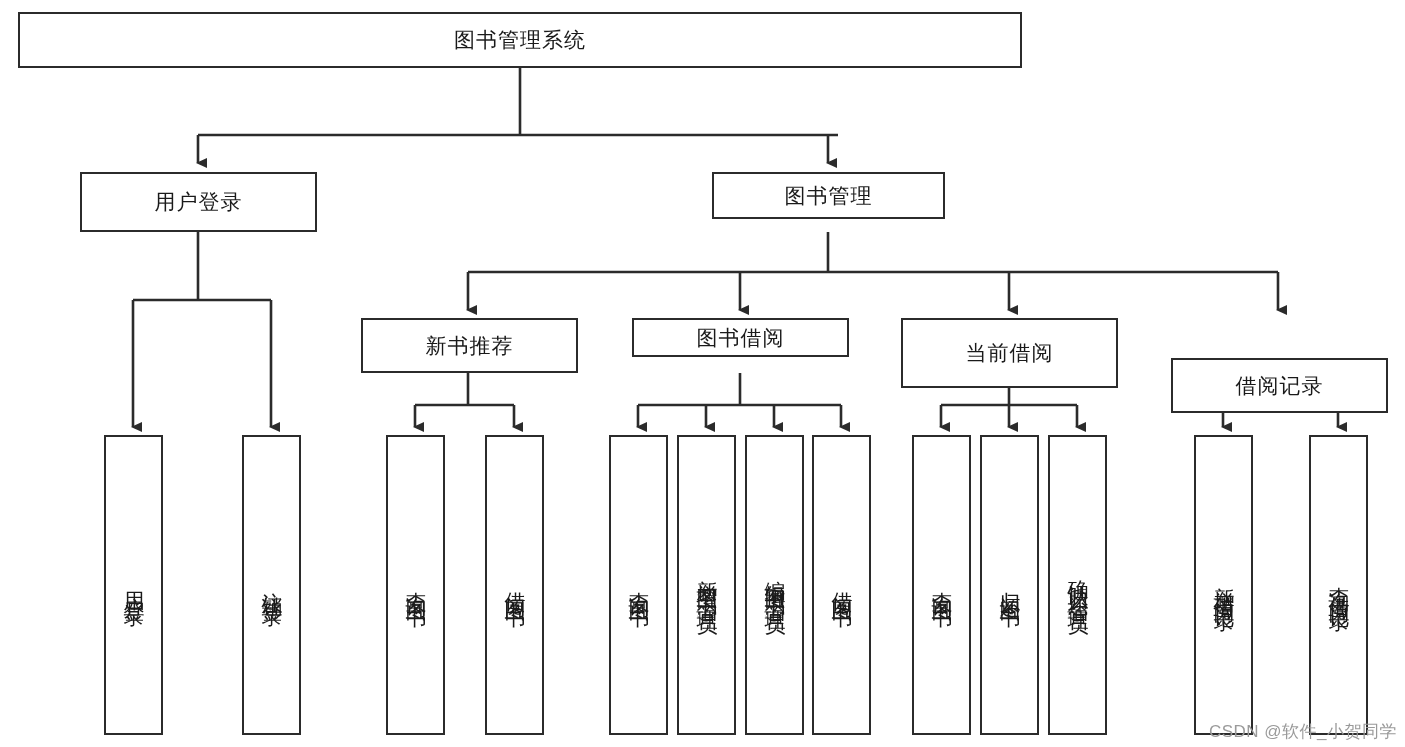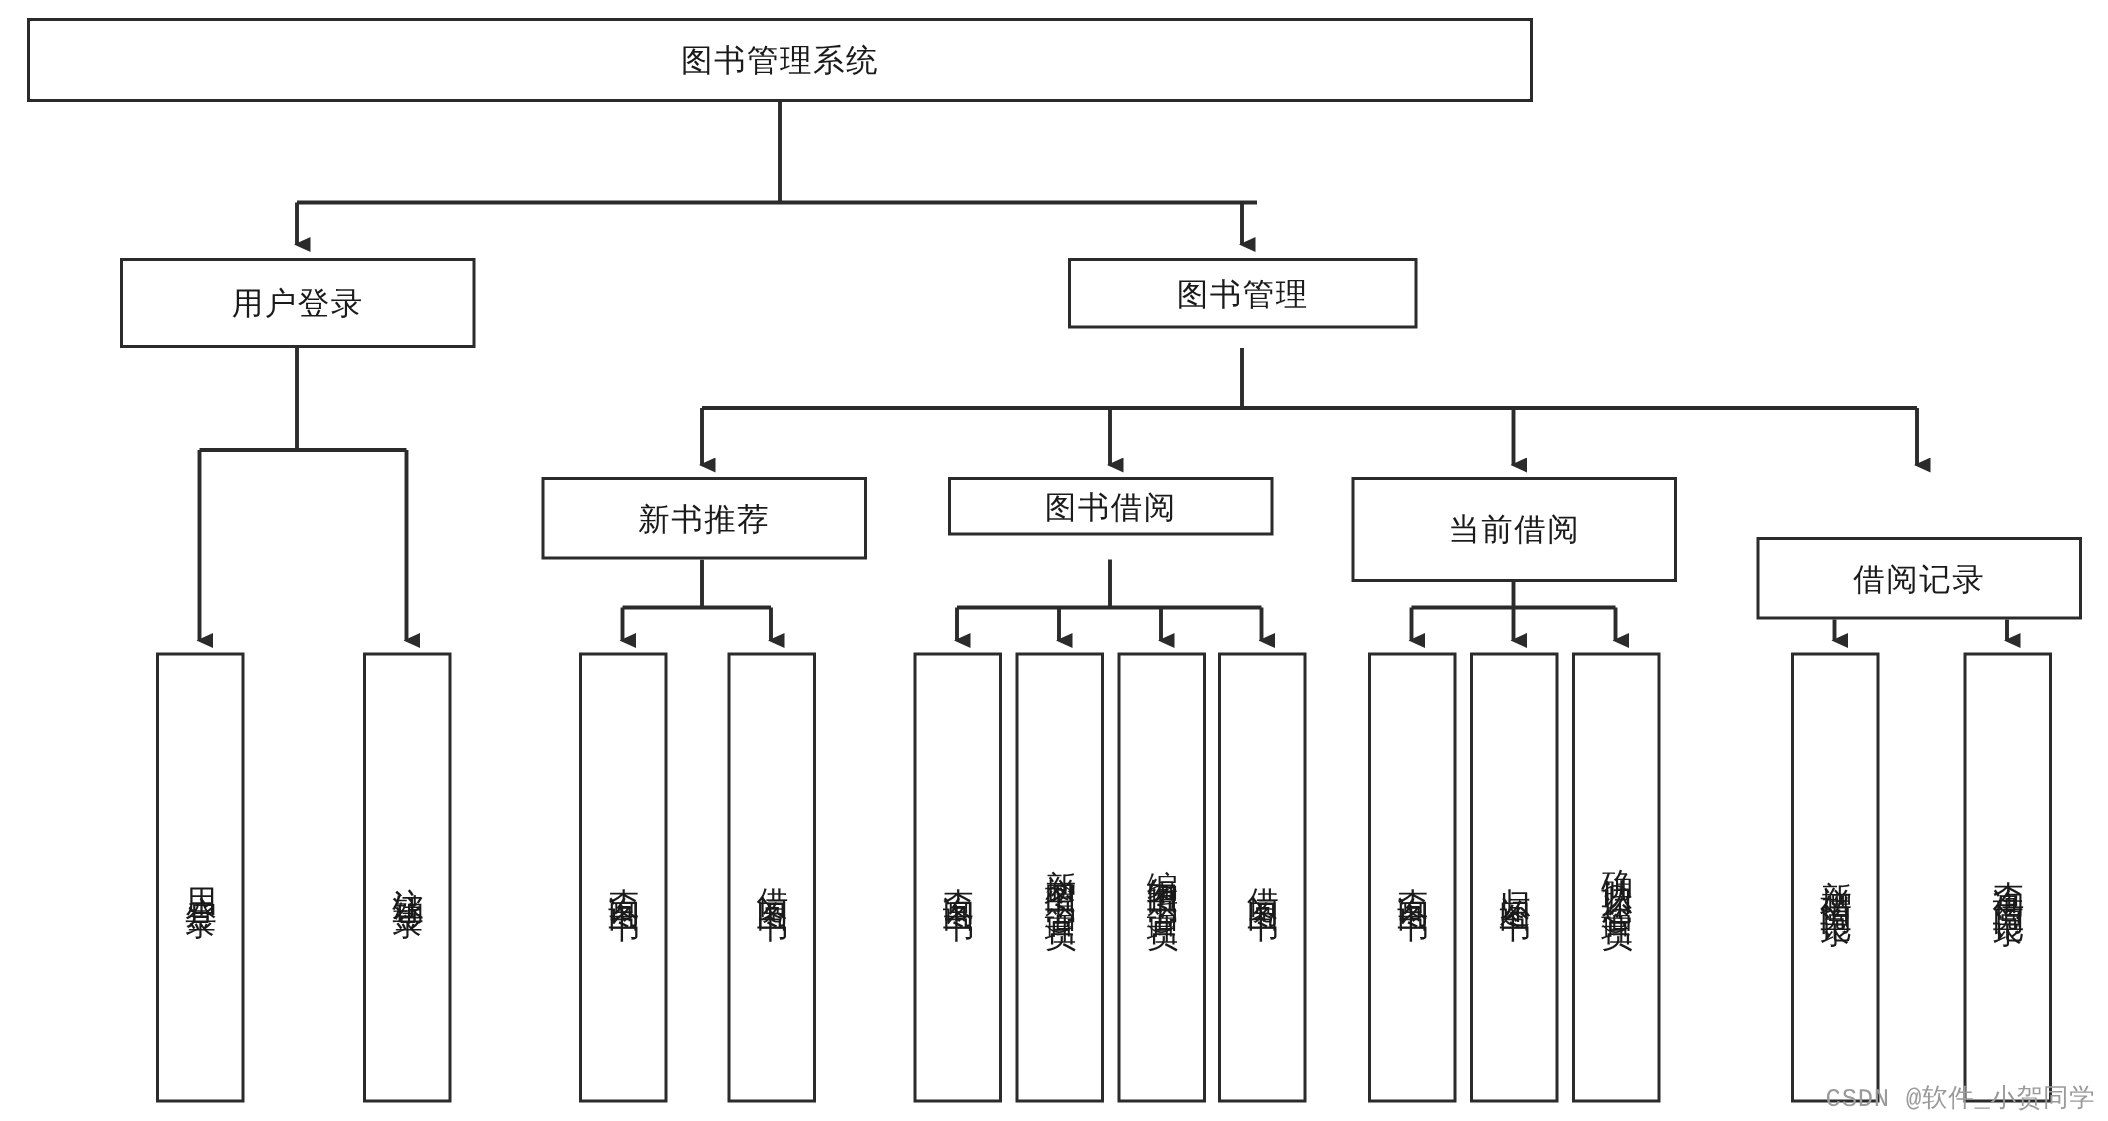--- a/index.html
+++ b/index.html
@@ -59,21 +59,21 @@
     white-space: nowrap;
   }
   #watermark {
     position: absolute;
     right: 8px;
     bottom: 4px;
     font-size: 17px;
     color: #9a9a9a;
     letter-spacing: 0.5px;
     white-space: nowrap;
-    font-family: Liberation Mono, monospace;
+    font-family: Liberation Sans, sans-serif;
   }
 </style>
 </head>
 <body>
 
 <div id="diagram-root">
 
   <svg class="edges" viewBox="0 0 1405 747" xmlns="http://www.w3.org/2000/svg">
     <defs>
       <marker id="arrow" markerWidth="12" markerHeight="12" refX="5" refY="9" orient="auto" markerUnits="userSpaceOnUse">

